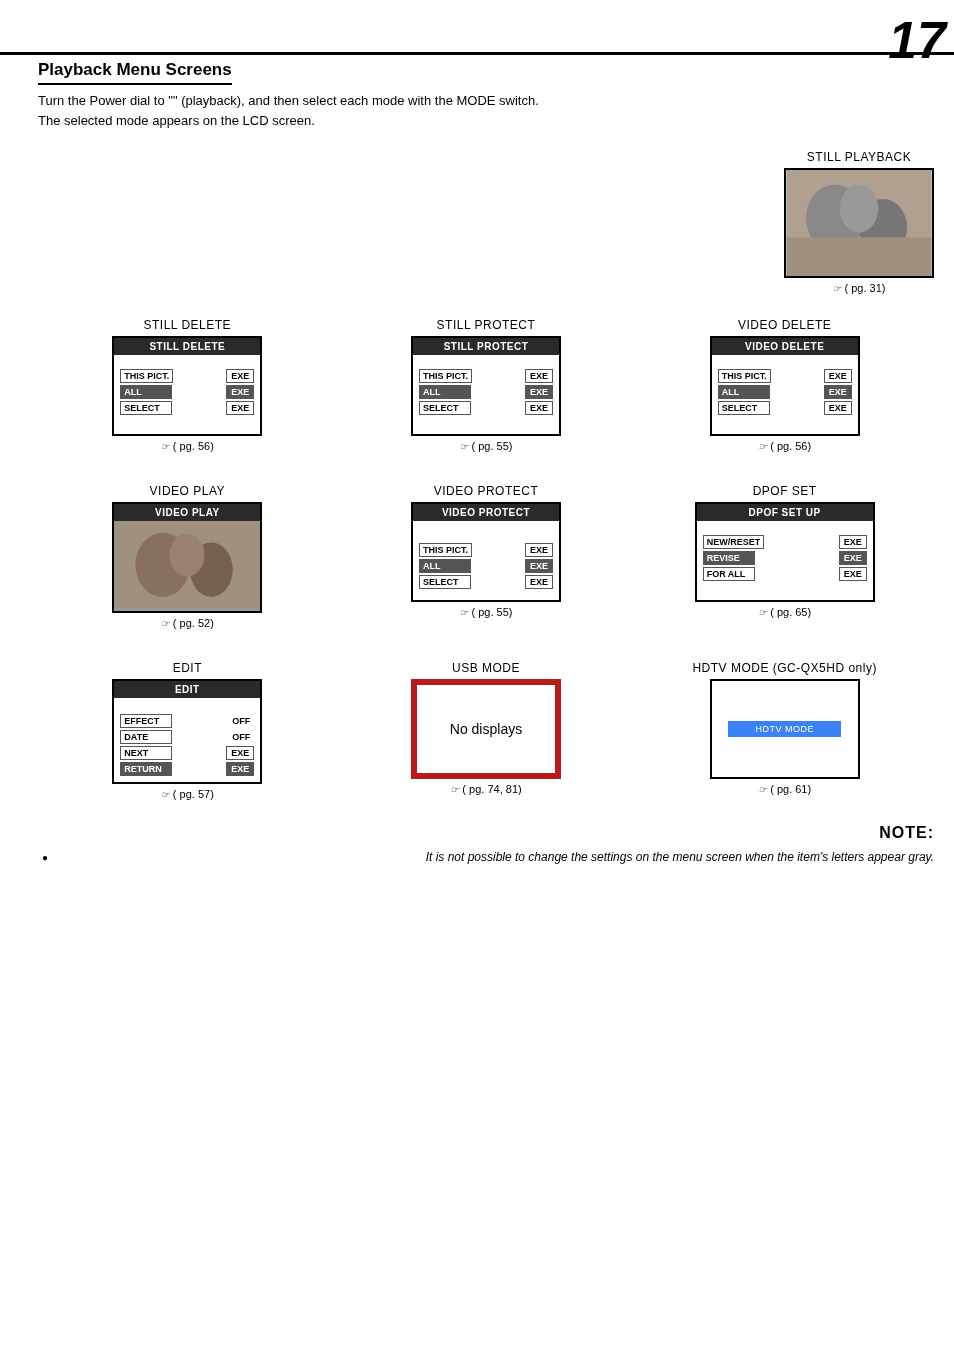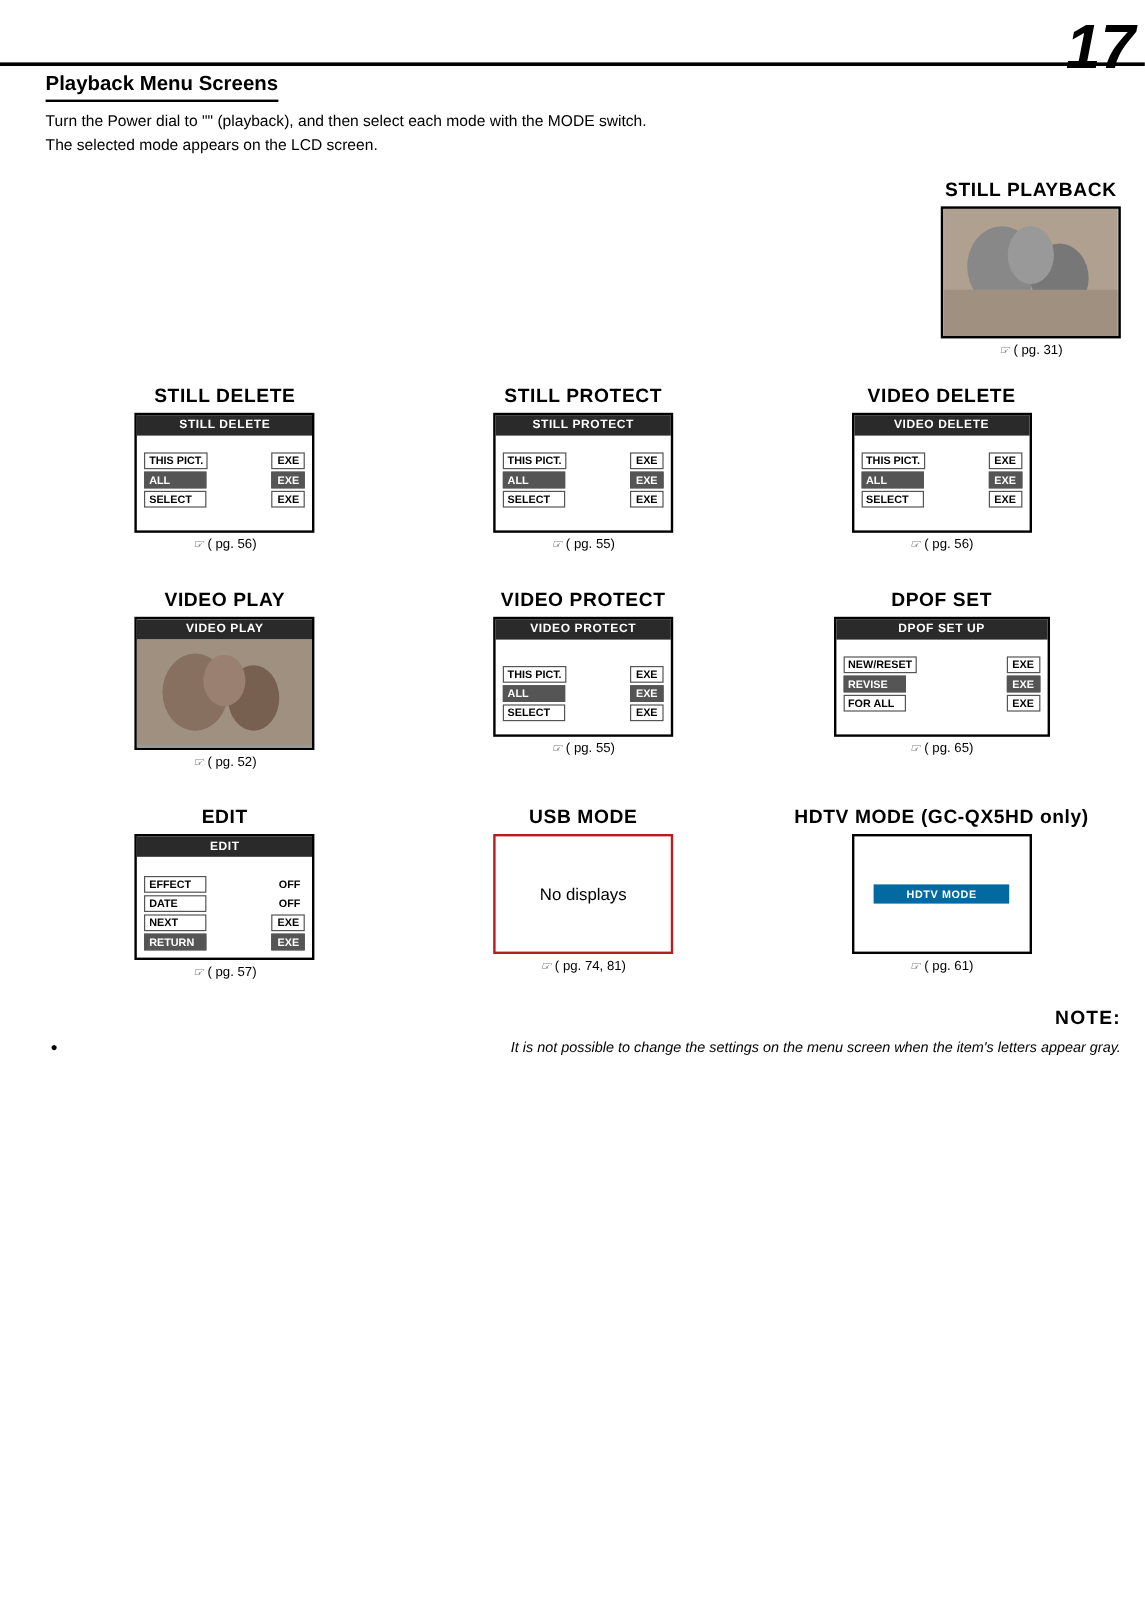--- a/index.html
+++ b/index.html
@@ -68,22 +68,22 @@
     
     .screen-cell {
       display: flex;
       flex-direction: column;
       align-items: center;
       padding: 8px 6px;
       margin-top: 16px;
     }
 
     .screen-label {
-      font-size: 16px;
-      font-weight: bold;
+      font-size: 12px;
+      font-weight: normal;
       letter-spacing: 0.5px;
       margin-bottom: 4px;
       text-align: center;
     }
 
     .page-ref {
       font-size: 11px;
       margin-top: 4px;
       text-align: center;
     }
@@ -180,21 +180,21 @@
       letter-spacing: 0.5px;
     }
 
     .dpof-box-body {
       padding: 4px 6px;
       padding-top: 14px;
     }
 
     
     .usb-box {
-      border: 2px solid #b91c1c;
+      border: 6px solid #b91c1c;
       width: 150px;
       min-height: 100px;
       background: #fff;
       display: flex;
       align-items: center;
       justify-content: center;
     }
 
     .usb-no-display {
       font-size: 14px;
@@ -207,24 +207,24 @@
       border: 2px solid #000;
       width: 150px;
       min-height: 100px;
       background: #fff;
       display: flex;
       align-items: center;
       justify-content: center;
     }
 
     .hdtv-inner {
-      background: #0369a1;
+      background: #3b82f6;
       color: #fff;
       font-size: 9px;
-      font-weight: bold;
+      font-weight: normal;
       text-align: center;
       padding: 3px 27px;
       letter-spacing: 0.5px;
     }
 
     
     .note-section {
       margin-top: 16px;
       padding-left: 4px;
       text-align: right;

